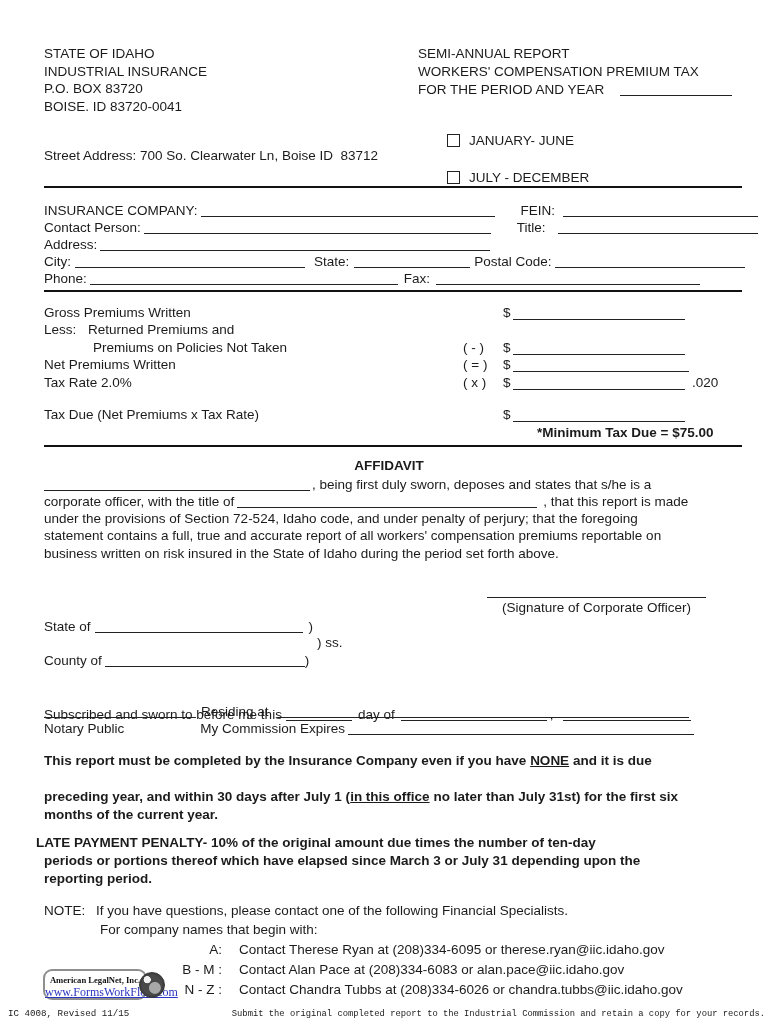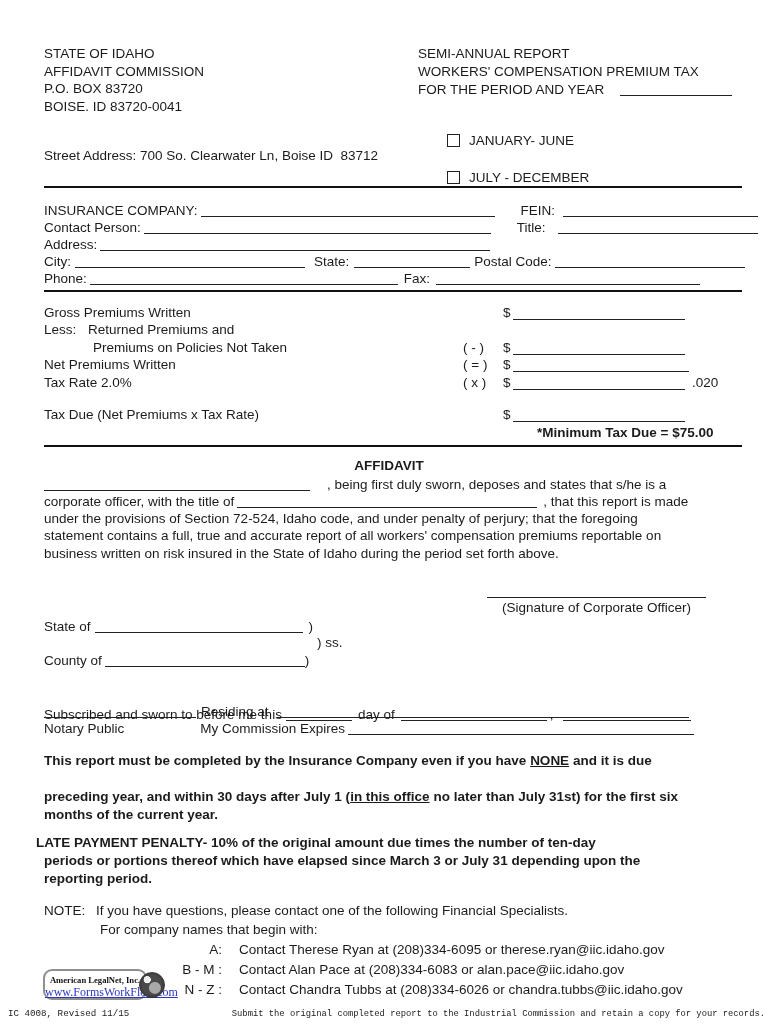--- a/index.html
+++ b/index.html
@@ -32,21 +32,21 @@
            radial-gradient(circle at 50% 50%, #4a4a4a 0 55%, #242424 100%);}
   .foot{font-family:Liberation Mono, monospace;color:#222;text-align:right;}
 </style>
 </head>
 <body>
 
 <div class="page">
 
   <div class="abs" style="left:44px;top:45px;">
     <div>STATE OF IDAHO</div>
-    <div>AFFIDAVIT COMMISSION</div>
+    <div>INDUSTRIAL INSURANCE</div>
     <div>P.O. BOX 83720</div>
     <div>BOISE. ID 83720-0041</div>
   </div>
 
   <div class="abs" style="left:418px;top:45px;">
     <div>SEMI-ANNUAL REPORT</div>
     <div>WORKERS' COMPENSATION PREMIUM TAX</div>
     <div style="display:flex;align-items:baseline;">
       <span>FOR THE PERIOD AND YEAR</span>
       <span class="bl" style="width:112px;margin-left:16px;"></span>
@@ -132,21 +132,21 @@
     <span class="pd">$</span>
     <div class="abl" style="left:513px;width:172px;"></div>
   </div>
   <div class="abs b" style="left:537px;top:424px;">*Minimum Tax Due = $75.00</div>
 
   <div class="hr" style="top:445px;"></div>
 
   <div class="abs b" style="left:44px;top:457px;width:690px;text-align:center;">AFFIDAVIT</div>
   <div class="row" style="left:44px;top:475px;">
     <span class="bl" style="width:266px;"></span>
-    <span style="margin-left:17px;">, being first duly sworn, deposes and states that s/he is a</span>
+    <span style="margin-left:2px;">, being first duly sworn, deposes and states that s/he is a</span>
   </div>
   <div class="row" style="left:44px;top:492px;">
     <span>corporate officer, with the title of</span>
     <span class="bl" style="width:300px;margin-left:3px;"></span>
     <span style="margin-left:6px;">, that this report is made</span>
   </div>
   <div class="abs" style="left:44px;top:510px;">under the provisions of Section 72-524, Idaho code, and under penalty of perjury; that the foregoing</div>
   <div class="abs" style="left:44px;top:527px;">statement contains a full, true and accurate report of all workers' compensation premiums reportable on</div>
   <div class="abs" style="left:44px;top:545px;">business written on risk insured in the State of Idaho during the period set forth above.</div>
 

